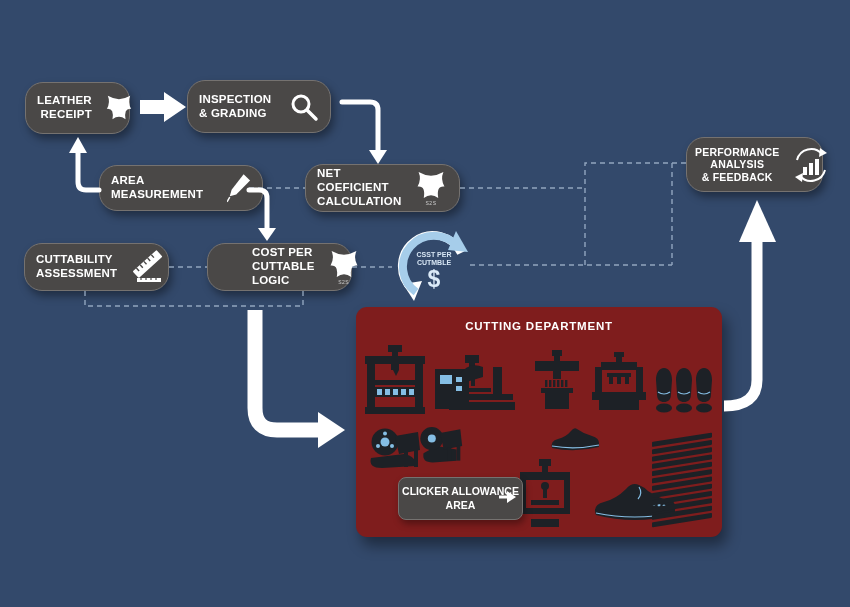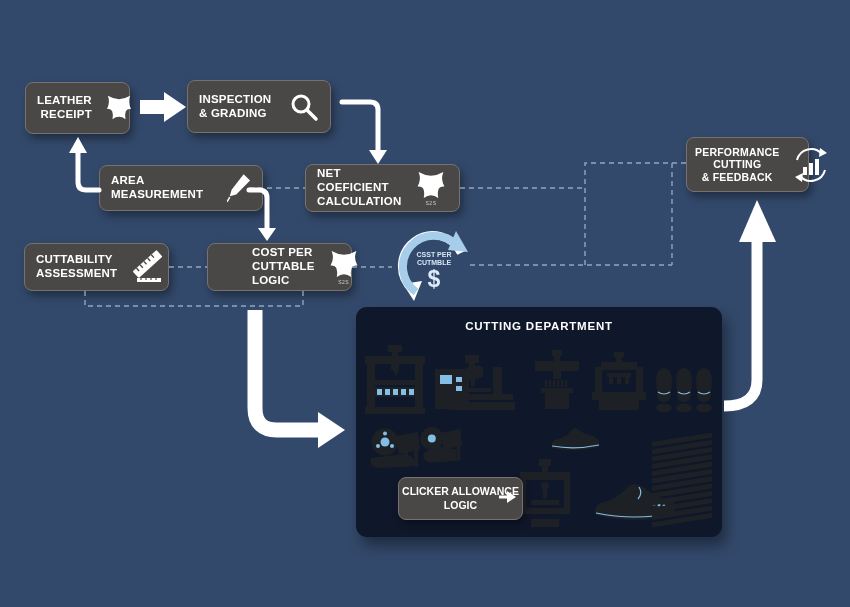--- a/index.html
+++ b/index.html
@@ -12,36 +12,36 @@
   }
   svg{display:block;}
   .overlay{
     position:absolute;left:0;top:0;width:850px;height:607px;
     pointer-events:none;z-index:3;
   }
   .node{
     position:absolute;
     background:#4a4847;
     border:1px solid #757270;
-    border-radius:8px;
+    border-radius:18px;
     box-shadow:3px 5px 9px rgba(0,0,0,.38);
     color:#fff;
     display:flex;align-items:center;gap:12px;
     padding:0 11px;
     box-sizing:border-box;
     font-weight:bold;font-size:11.5px;line-height:1.2;letter-spacing:.2px;
     z-index:2;
   }
   .node .txt{flex:1 1 auto;}
   .node .txt span{display:block;}
   .icon-wrap{flex:0 0 auto;display:flex;flex-direction:column;align-items:center;}
   .hide-caption{font-size:5px;font-weight:normal;color:#cfcfcf;letter-spacing:.5px;margin-top:-1px;}
   .panel{
     position:absolute;left:356px;top:307px;width:366px;height:230px;
-    background:#0f172a;border-radius:11px;
+    background:#7f1d1d;border-radius:11px;
     box-shadow:5px 9px 14px rgba(0,0,0,.4);
     z-index:2;
   }
   .panel-title{
     position:absolute;left:0;top:13px;width:100%;
     text-align:center;color:#fff;font-weight:bold;
     font-size:11.5px;letter-spacing:.8px;
   }
   .machine{position:absolute;}
   .clicker{
@@ -138,24 +138,24 @@
       <span>CUTTABLE LOGIC</span>
     </div>
     <span class="icon-wrap">
       <svg width="34" height="31" viewBox="0 0 32 30">
         <path d="M4,2 Q16,9 28,2 Q25,9 29,16 Q21,15 23,27 Q16,22 9,27 Q11,15 3,16 Q7,9 4,2 Z" fill="#ffffff"></path>
       </svg>
       <span class="hide-caption">S2S</span>
     </span>
   </div>
 
-  <div class="node" style="left:686px;top:137px;width:123px;height:55px;padding:0 8px;">
+  <div class="node" style="left:686px;top:137px;width:137px;height:55px;padding:0 8px;">
     <div class="txt" style="text-align:center;font-size:10.5px;">
       <span>PERFORMANCE</span>
-      <span>CUTTING</span>
+      <span>ANALYSIS</span>
       <span>&amp; FEEDBACK</span>
     </div>
     <span class="icon-wrap">
       <svg width="40" height="40" viewBox="0 0 40 40">
         <path d="M31,9 A14.5,14.5 0 0 0 6,15" fill="none" stroke="#ffffff" stroke-width="2"></path>
         <path d="M9,31 A14.5,14.5 0 0 0 34,25" fill="none" stroke="#ffffff" stroke-width="2"></path>
         <polygon points="29,3 36,8 28,12" fill="#ffffff"></polygon>
         <polygon points="11,37 4,32 12,28" fill="#ffffff"></polygon>
         <rect x="12" y="22" width="4" height="8" fill="#ffffff"></rect>
         <rect x="18" y="18" width="4" height="12" fill="#ffffff"></rect>
@@ -361,21 +361,21 @@
           <rect x="0" y="65.7" width="60" height="5" rx="1"></rect>
           <rect x="0" y="73" width="60" height="5" rx="1"></rect>
           <rect x="0" y="80.3" width="60" height="5" rx="1"></rect>
         </g>
       </svg>
     </div>
 
     <div class="clicker">
       <div>
         <span style="display:block">CLICKER ALLOWANCE</span>
-        <span style="display:block">LOGIC</span>
+        <span style="display:block">AREA</span>
       </div>
     </div>
   </div>
 
   <svg class="overlay">
 
     <g stroke="#a9bdd4" stroke-width="1.4" stroke-dasharray="5 4" fill="none" opacity="0.8">
       <path d="M249,188 H305"></path>
       <path d="M169,267 H207"></path>
       <path d="M352,267 H392"></path>

